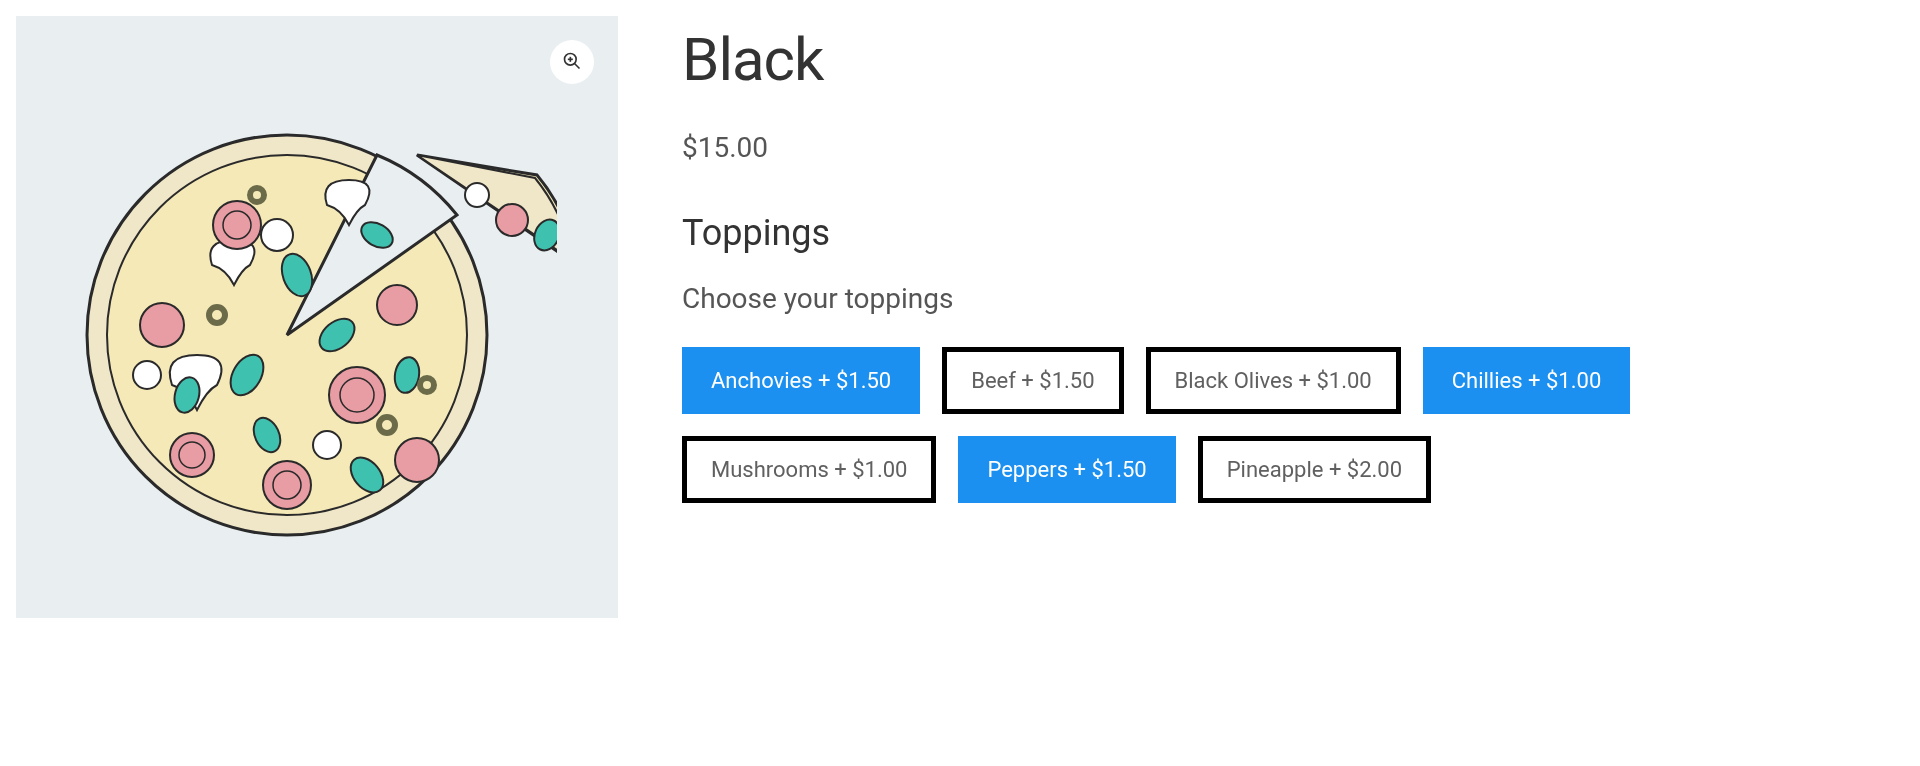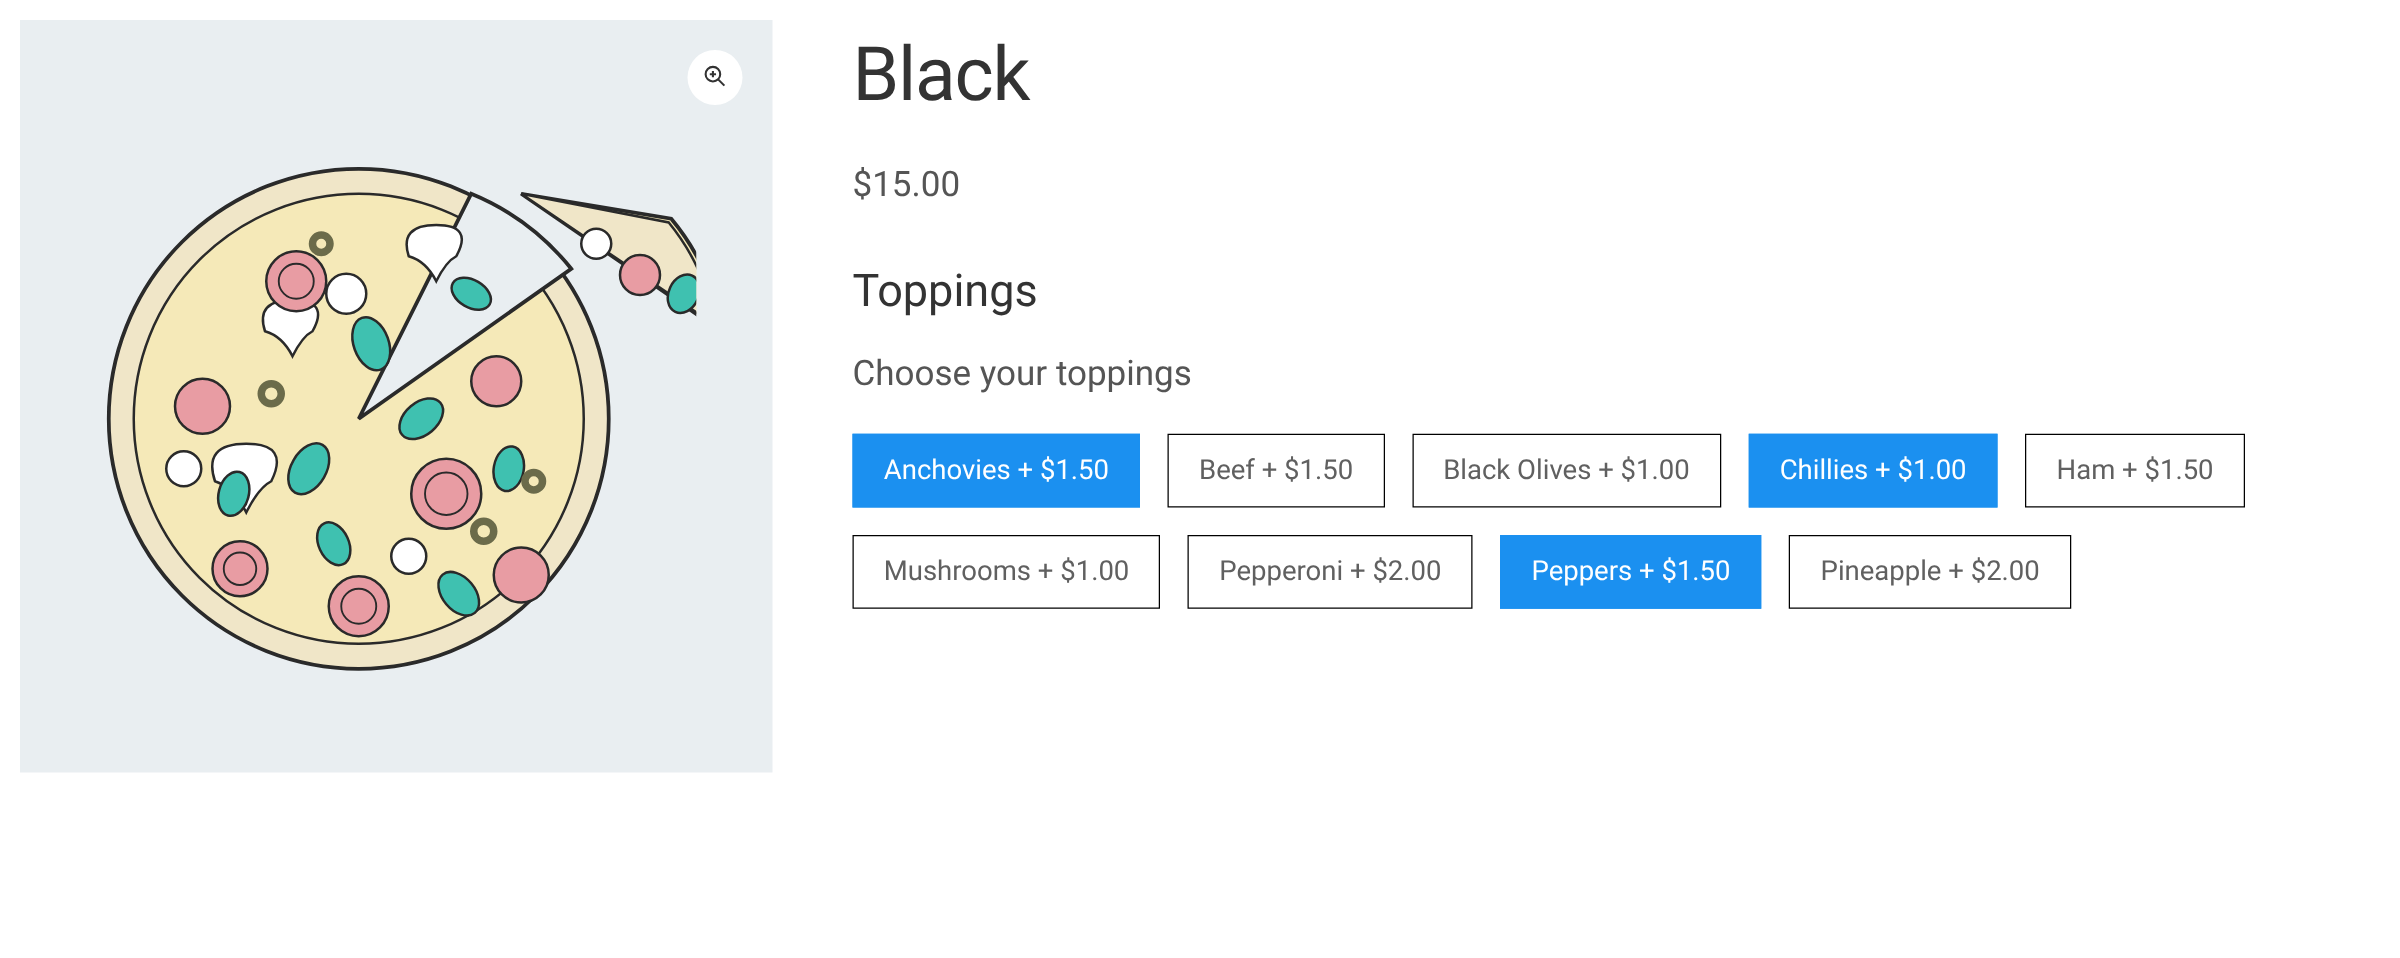--- a/index.html
+++ b/index.html
@@ -68,21 +68,21 @@
     .toppings-grid {
       display: flex;
       flex-wrap: wrap;
       gap: 22px;
     }
     .topping-button {
       padding: 16px 24px;
       font-size: 22px;
       font-family: inherit;
       background: #ffffff;
-      border: 1px solid #000000;
+      border: 5px solid #000000;
       color: #606060;
       cursor: pointer;
       white-space: nowrap;
     }
     .topping-button.selected {
       background: #1b90f0;
       border-color: #1b90f0;
       color: #ffffff;
     }
   </style>
@@ -173,21 +173,19 @@
     <div class="product-price">$15.00</div>
 
     <h2 class="section-heading">Toppings</h2>
     <div class="section-subheading">Choose your toppings</div>
 
     <div class="toppings-grid" id="toppings-grid">
         <button class="topping-button selected">Anchovies + $1.50</button>
         <button class="topping-button">Beef + $1.50</button>
         <button class="topping-button">Black Olives + $1.00</button>
         <button class="topping-button selected">Chillies + $1.00</button>
-        <button class="topping-button">Ham + $1.50</button>
         <button class="topping-button">Mushrooms + $1.00</button>
-        <button class="topping-button">Pepperoni + $2.00</button>
         <button class="topping-button selected">Peppers + $1.50</button>
         <button class="topping-button">Pineapple + $2.00</button>
       </div>
   </div>
 
 </div>
 
 </body></html>

